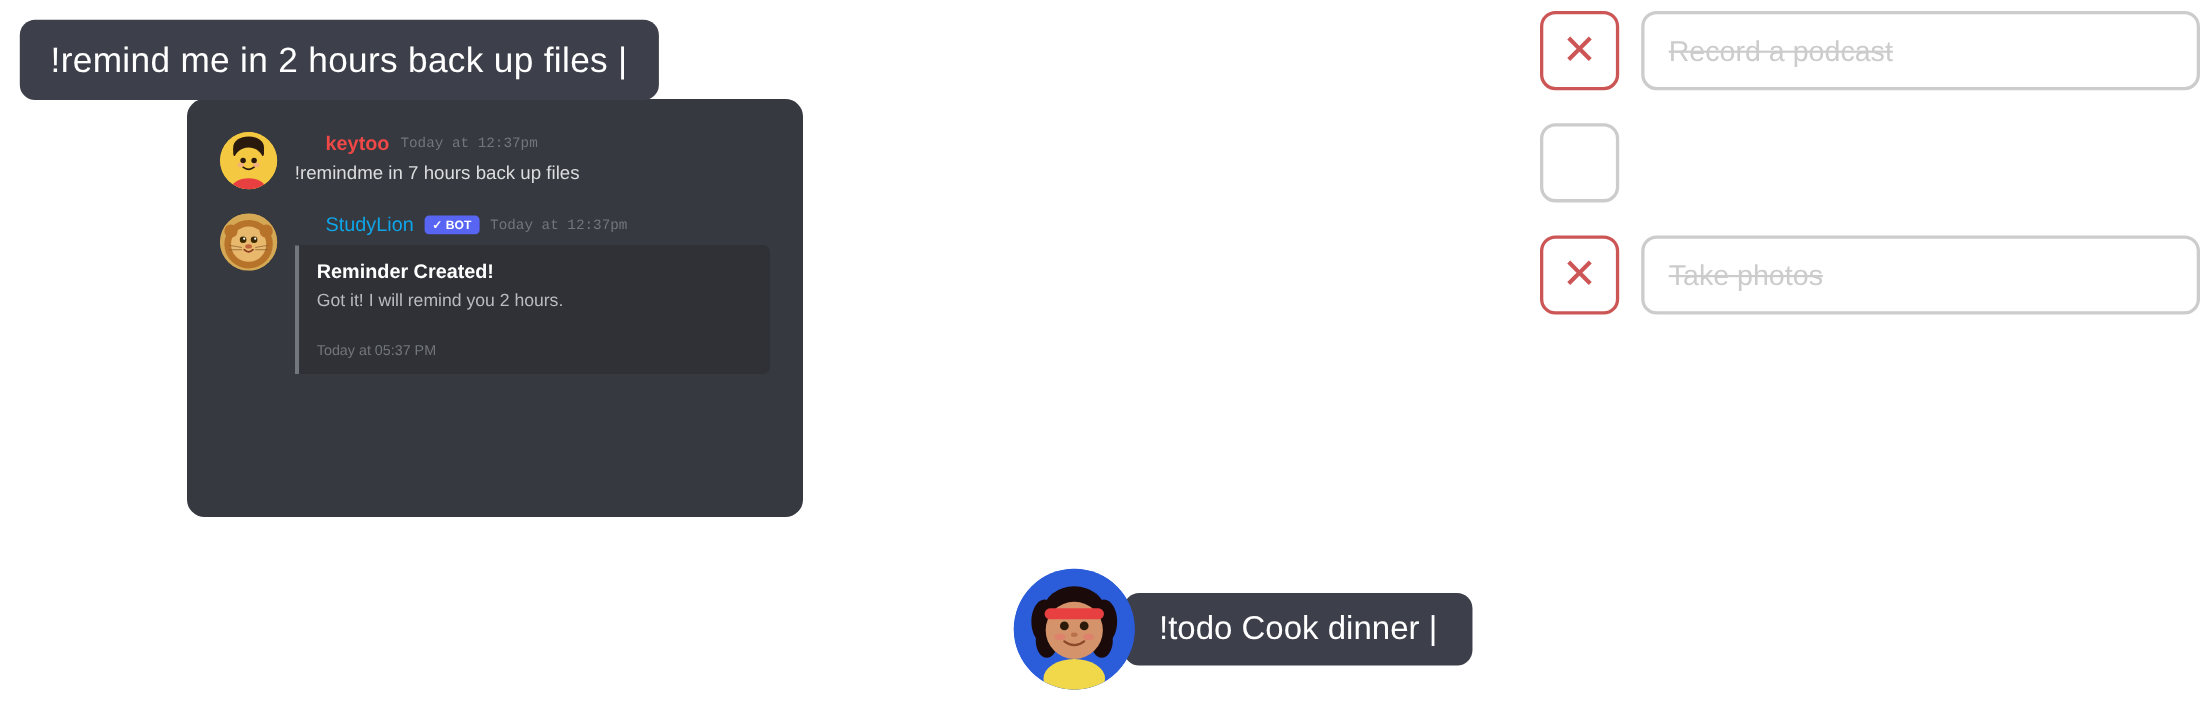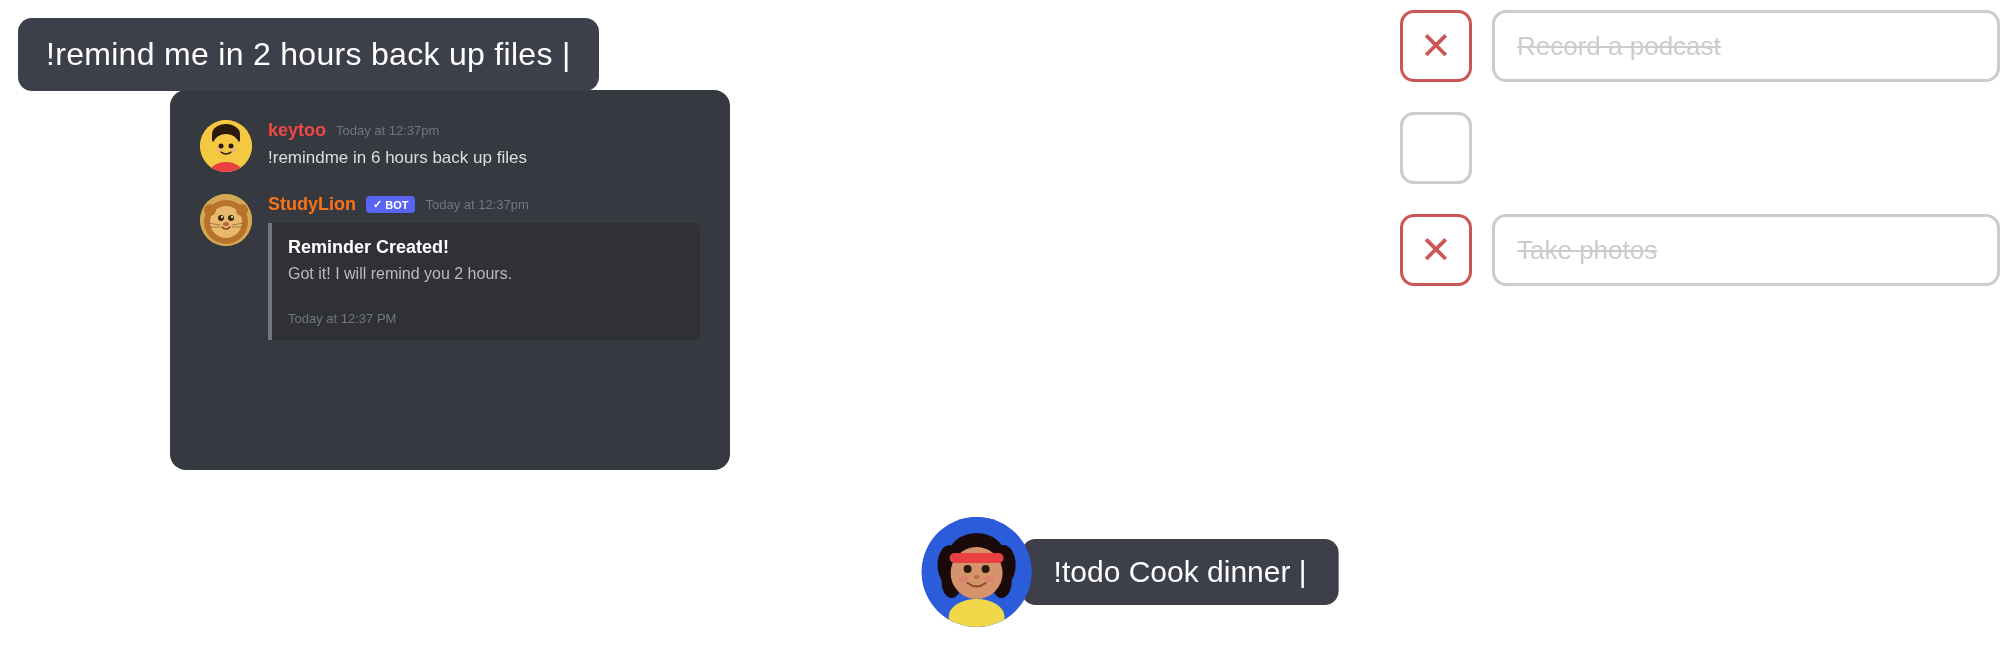--- a/index.html
+++ b/index.html
@@ -75,38 +75,40 @@
 
     .message-content {
       flex: 1;
     }
 
     .message-header {
       display: flex;
       align-items: center;
       gap: 10px;
       margin-bottom: 4px;
+      margin-left: 28px;
     }
 
     .username-user {
       color: #f04747;
       font-weight: 700;
       font-size: 18px;
     }
 
     .username-bot {
-      color: #f97316;
-      font-weight: 700;
+      color: #0ea5e9;
+      font-weight: 400;
       font-size: 18px;
     }
 
     .timestamp {
       color: #72767d;
       font-size: 13px;
       font-weight: 400;
+      font-family: Liberation Mono, monospace;
     }
 
     .bot-badge {
       background: #5865f2;
       color: #ffffff;
       font-size: 11px;
       font-weight: 700;
       padding: 2px 7px;
       border-radius: 4px;
       display: flex;
@@ -286,21 +288,21 @@
 
         <ellipse cx="19" cy="30" rx="3" ry="2" fill="#f0a0a0" opacity="0.6"></ellipse>
         <ellipse cx="33" cy="30" rx="3" ry="2" fill="#f0a0a0" opacity="0.6"></ellipse>
       </svg>
     </div>
     <div class="message-content">
       <div class="message-header">
         <span class="username-user">keytoo</span>
         <span class="timestamp">Today at 12:37pm</span>
       </div>
-      <div class="message-text">!remindme in 6 hours back up files</div>
+      <div class="message-text">!remindme in 7 hours back up files</div>
     </div>
   </div>
 
   <div class="message-row">
     <div class="avatar avatar-bot">
 
       <svg viewBox="0 0 52 52" width="52" height="52" class="face-svg">
         <circle cx="26" cy="26" r="26" fill="#d4a854"></circle>
 
         <circle cx="26" cy="28" r="22" fill="#b8732a"></circle>
@@ -330,21 +332,21 @@
         <span class="username-bot">StudyLion</span>
         <span class="bot-badge">
           <span class="bot-badge-check">✓</span>
           <span>BOT</span>
         </span>
         <span class="timestamp">Today at 12:37pm</span>
       </div>
       <div class="embed">
         <div class="embed-title">Reminder Created!</div>
         <div class="embed-desc">Got it! I will remind you 2 hours.</div>
-        <div class="embed-footer">Today at 12:37 PM</div>
+        <div class="embed-footer">Today at 05:37 PM</div>
       </div>
     </div>
   </div>
 
 </div>
 
 <div class="todo-section">
 
   <div class="todo-item">
     <div class="checkbox checked">

